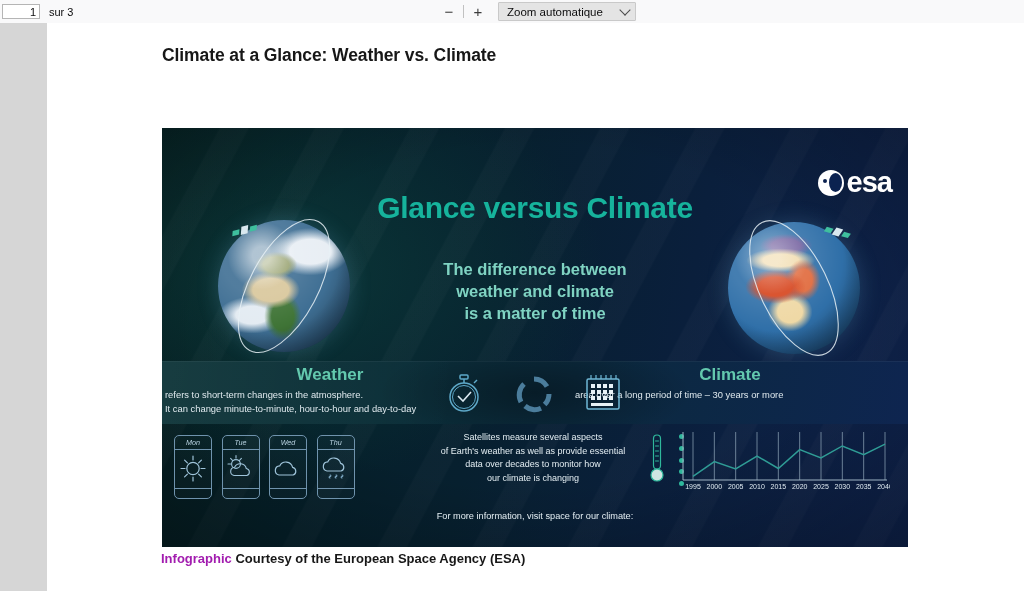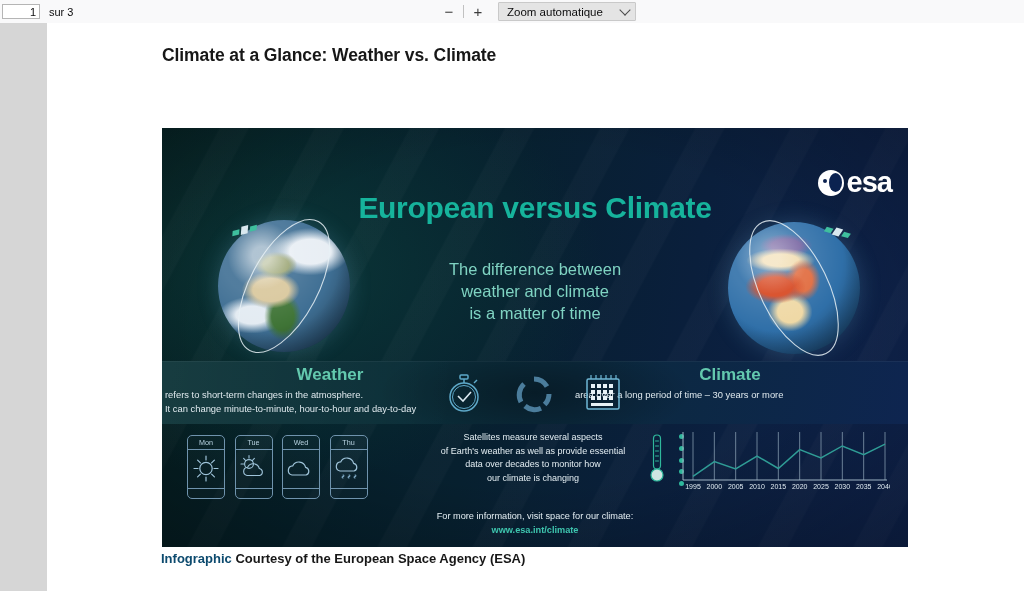--- a/index.html
+++ b/index.html
@@ -59,21 +59,21 @@
 
   #doc-title{
     position:absolute;left:115px;top:22px;
     font-size:17.5px;font-weight:bold;color:#171717;letter-spacing:-0.1px;
     white-space:nowrap;
   }
   #caption{
     position:absolute;left:114px;top:528px;font-size:13px;font-weight:bold;
     white-space:nowrap;
   }
-  #caption .red{color:#0c4a6e;}
+  #caption .red{color:#a21caf;}
   #caption .blk{color:#171717;}
 
   
   #info{
     position:absolute;left:115px;top:105px;width:746px;height:419px;
     overflow:hidden;background:#071a22;
   }
   
   #info .bg{
     position:absolute;inset:0;
@@ -97,21 +97,21 @@
     background:radial-gradient(ellipse 85% 90% at 50% 45%, rgba(0,0,0,0) 45%, rgba(0,0,0,.42) 100%);
   }
 
   
   #hero-title{
     position:absolute;left:0;right:0;top:63px;text-align:center;
     font-size:30px;font-weight:bold;color:#16b39c;letter-spacing:-0.3px;
   }
   #hero-sub{
     position:absolute;left:0;right:0;top:131px;text-align:center;
-    font-size:16.5px;font-weight:normal;color:#7fd3c2;line-height:1.33;
+    font-size:16.5px;font-weight:bold;color:#7fd3c2;line-height:1.33;
   }
 
   
   #esa-logo{
     position:absolute;right:16px;top:40px;display:flex;align-items:center;
   }
   #esa-logo .mark{
     width:26px;height:26px;border-radius:50%;background:#ffffff;position:relative;
     margin-right:3px;
   }
@@ -189,21 +189,21 @@
   }
   #w-body{left:3px;}
   #c-body{right:3px;}
 
   
   #ic-stopwatch{position:absolute;left:281px;top:10px;width:42px;height:44px;}
   #ic-arc{position:absolute;left:353px;top:14px;width:38px;height:38px;}
   #ic-calendar{position:absolute;left:420px;top:10px;width:44px;height:44px;}
 
   
-  #days{position:absolute;left:25px;top:307px;display:flex;gap:9.5px;}
+  #days{position:absolute;left:12px;top:307px;display:flex;gap:9.5px;font-style:italic;}
   .day{
     width:36px;height:62px;border:1.1px solid #6f93ad;border-radius:5px;
     background:rgba(255,255,255,.02);position:relative;
   }
   .day .lbl{
     position:absolute;left:0;right:0;top:2px;text-align:center;
     font-size:7.2px;color:#b9d3e2;
   }
   .day .sep{position:absolute;left:0;right:0;top:12.5px;height:1px;background:#6f93ad;}
   .day .sep2{position:absolute;left:0;right:0;bottom:9px;height:1px;background:#6f93ad;}
@@ -278,21 +278,21 @@
         <svg class="orbit" viewBox="0 0 152 152">
           <ellipse cx="76" cy="76" rx="34" ry="73" fill="none" stroke="#e8f1f6" stroke-width="1.1" transform="rotate(-26 76 76)" opacity=".85"></ellipse>
         </svg>
         <div class="sat" id="sat-climate">
           <span class="panel"></span>
           <span class="body"></span>
           <span class="panel"></span>
         </div>
       </div>
 
-      <div id="hero-title">European versus Climate</div>
+      <div id="hero-title">Glance versus Climate</div>
       <div id="hero-sub">
         <div>The difference between</div>
         <div>weather and climate</div>
         <div>is a matter of time</div>
       </div>
 
       <div id="band">
         <div class="sheen"></div>
 
         <div class="colhead" id="w-head">Weather</div>
@@ -447,21 +447,20 @@
             <text x="124.66666666666666" y="59" text-anchor="middle" fill="#dfeaf1" font-size="7" font-family="&quot;Liberation Sans&quot;, sans-serif">2020</text>
             <text x="146" y="59" text-anchor="middle" fill="#dfeaf1" font-size="7" font-family="&quot;Liberation Sans&quot;, sans-serif">2025</text>
             <text x="167.33333333333331" y="59" text-anchor="middle" fill="#dfeaf1" font-size="7" font-family="&quot;Liberation Sans&quot;, sans-serif">2030</text>
             <text x="188.66666666666666" y="59" text-anchor="middle" fill="#dfeaf1" font-size="7" font-family="&quot;Liberation Sans&quot;, sans-serif">2035</text>
             <text x="210" y="59" text-anchor="middle" fill="#dfeaf1" font-size="7" font-family="&quot;Liberation Sans&quot;, sans-serif">2040</text>
           </g>
       </svg>
 
       <div id="footer-note">
         <div>For more information, visit space for our climate:</div>
-        <div id="footer-url">www.esa.int/climate</div>
       </div>
     </div>
 
     <div id="caption">
       <span class="red">Infographic</span><span class="blk"> Courtesy of the European Space Agency (ESA)</span>
     </div>
   </div>
 </div>
 
 </body></html>

